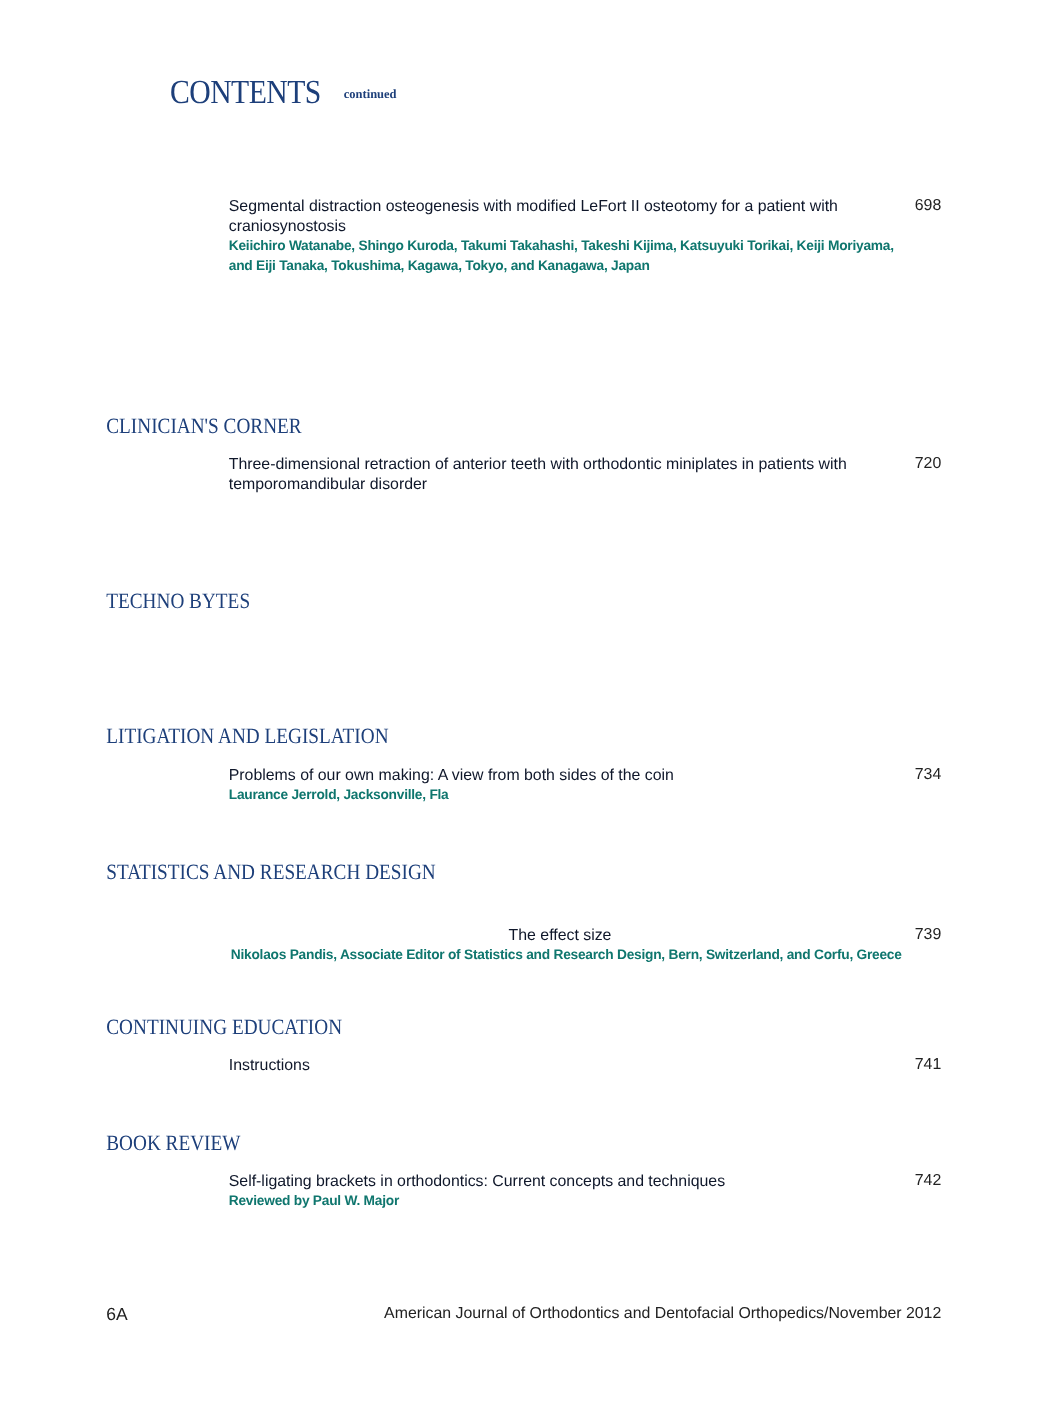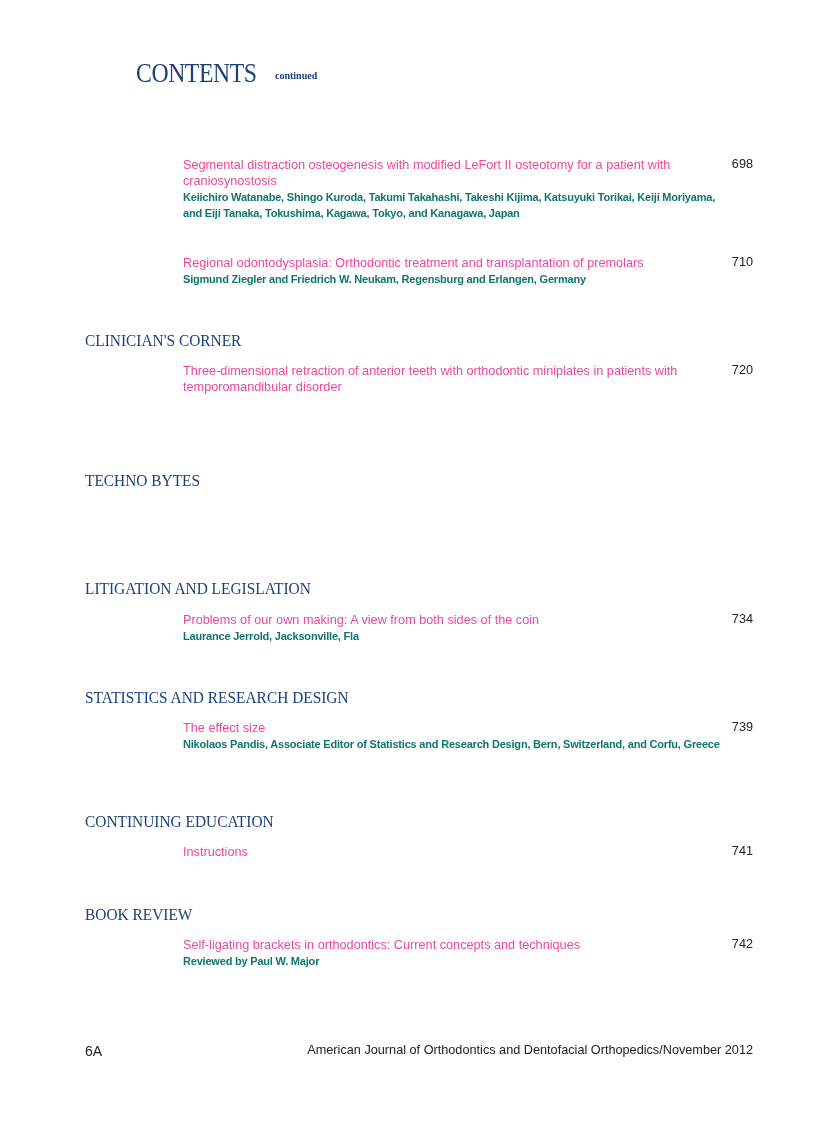--- a/index.html
+++ b/index.html
@@ -3,21 +3,21 @@
 <meta charset="utf-8">
 <style>
   html, body { margin: 0; padding: 0; background: #ffffff; }
   body { width: 838px; height: 1122px; position: relative; overflow: hidden; }
   .page { position: absolute; left: 0; top: 0; width: 838px; height: 1122px; }
   .title-wrap { position: absolute; left: 136px; top: 58px; white-space: nowrap; }
   .title { font-family: "Liberation Serif", "DejaVu Serif", serif; color: #1d3f7a; font-size: 27px; letter-spacing: -0.5px; transform: scaleX(0.88); transform-origin: left; display: inline-block; }
   .continued { font-family: "Liberation Serif", serif; color: #1d3f7a; font-size: 10px; font-weight: bold; position: absolute; left: 139px; top: 12px; }
   .section-head { position: absolute; left: 85px; font-family: "Liberation Serif", serif; color: #1d3f7a; font-size: 17.5px; transform: scaleX(0.88); transform-origin: left; white-space: nowrap; }
   .entry { position: absolute; left: 183px; width: 570px; }
-  .entry-title { font-family: "Liberation Sans", sans-serif; font-size: 12.7px; color: #ec4899; line-height: 16px; width: 530px; }
+  .entry-title { font-family: "Liberation Sans", sans-serif; font-size: 12.7px; color: #0f172a; line-height: 16px; width: 530px; }
   .entry-page { position: absolute; right: 0; top: 0; font-family: "Liberation Sans", sans-serif; font-size: 12.7px; color: #222; }
   .entry-authors { font-family: Liberation Sans, sans-serif; font-size: 11px; font-weight: bold; color: #0f766e; line-height: 16px; width: 540px; letter-spacing: -0.2px; }
   .footer-left { position: absolute; left: 85px; top: 1043px; font-family: "Liberation Sans", sans-serif; font-size: 14px; color: #222; }
   .footer-right { position: absolute; right: 85px; top: 1043px; font-family: "Liberation Sans", sans-serif; font-size: 12.7px; color: #222; }
 </style>
 </head>
 <body>
 
 <div class="page">
 
@@ -25,43 +25,38 @@
     <span class="title">CONTENTS</span>
     <span class="continued">continued</span>
   </div>
 
   <div class="entry" style="top:157px;">
     <div class="entry-title">Segmental distraction osteogenesis with modified LeFort II osteotomy for a patient with craniosynostosis</div>
     <div class="entry-page">698</div>
     <div class="entry-authors">Keiichiro Watanabe, Shingo Kuroda, Takumi Takahashi, Takeshi Kijima, Katsuyuki Torikai, Keiji Moriyama, and Eiji Tanaka, Tokushima, Kagawa, Tokyo, and Kanagawa, Japan</div>
   </div>
 
-  <div class="entry" style="top:255px;">
-    <div class="entry-title">Regional odontodysplasia: Orthodontic treatment and transplantation of premolars</div>
-    <div class="entry-page">710</div>
-    <div class="entry-authors">Sigmund Ziegler and Friedrich W. Neukam, Regensburg and Erlangen, Germany</div>
-  </div>
 
   <div class="section-head" style="top:330px;">CLINICIAN'S CORNER</div>
   <div class="entry" style="top:363px;">
     <div class="entry-title">Three-dimensional retraction of anterior teeth with orthodontic miniplates in patients with temporomandibular disorder</div>
     <div class="entry-page">720</div>
   </div>
 
   <div class="section-head" style="top:470px;">TECHNO BYTES</div>
 
   <div class="section-head" style="top:578px;">LITIGATION AND LEGISLATION</div>
   <div class="entry" style="top:612px;">
     <div class="entry-title">Problems of our own making: A view from both sides of the coin</div>
     <div class="entry-page">734</div>
     <div class="entry-authors">Laurance Jerrold, Jacksonville, Fla</div>
   </div>
 
   <div class="section-head" style="top:687px;">STATISTICS AND RESEARCH DESIGN</div>
-  <div class="entry" style="top:720px;">
+  <div class="entry" style="top:740px;text-align:center;">
     <div class="entry-title">The effect size</div>
     <div class="entry-page">739</div>
     <div class="entry-authors">Nikolaos Pandis, Associate Editor of Statistics and Research Design, Bern, Switzerland, and Corfu, Greece</div>
   </div>
 
   <div class="section-head" style="top:811px;">CONTINUING EDUCATION</div>
   <div class="entry" style="top:844px;">
     <div class="entry-title">Instructions</div>
     <div class="entry-page">741</div>
   </div>

